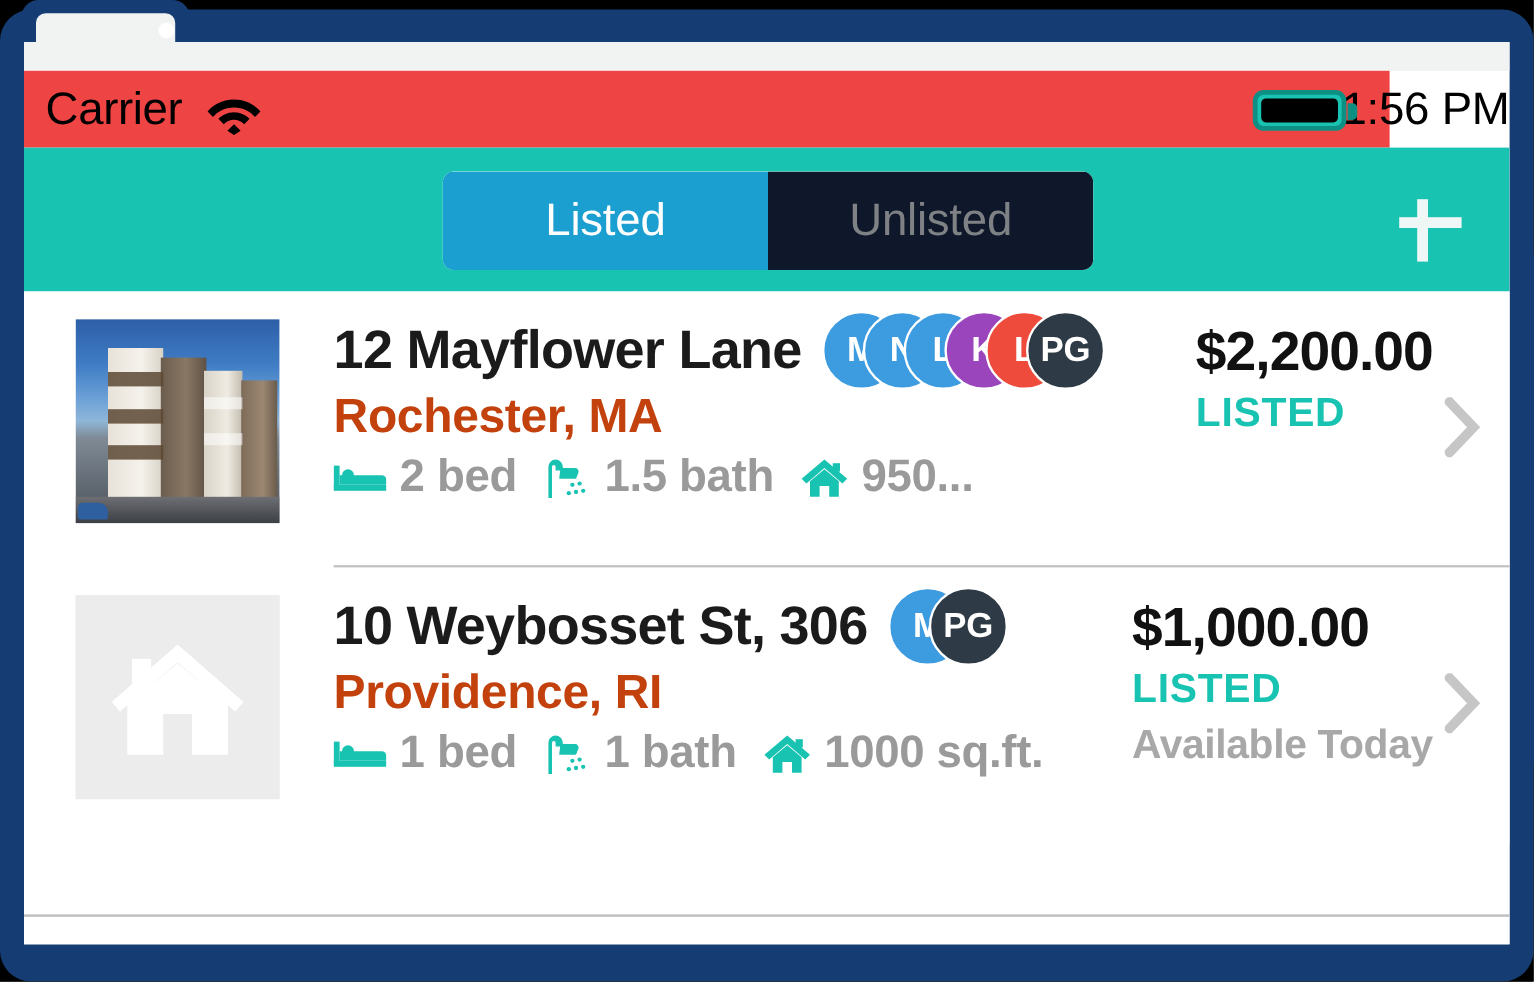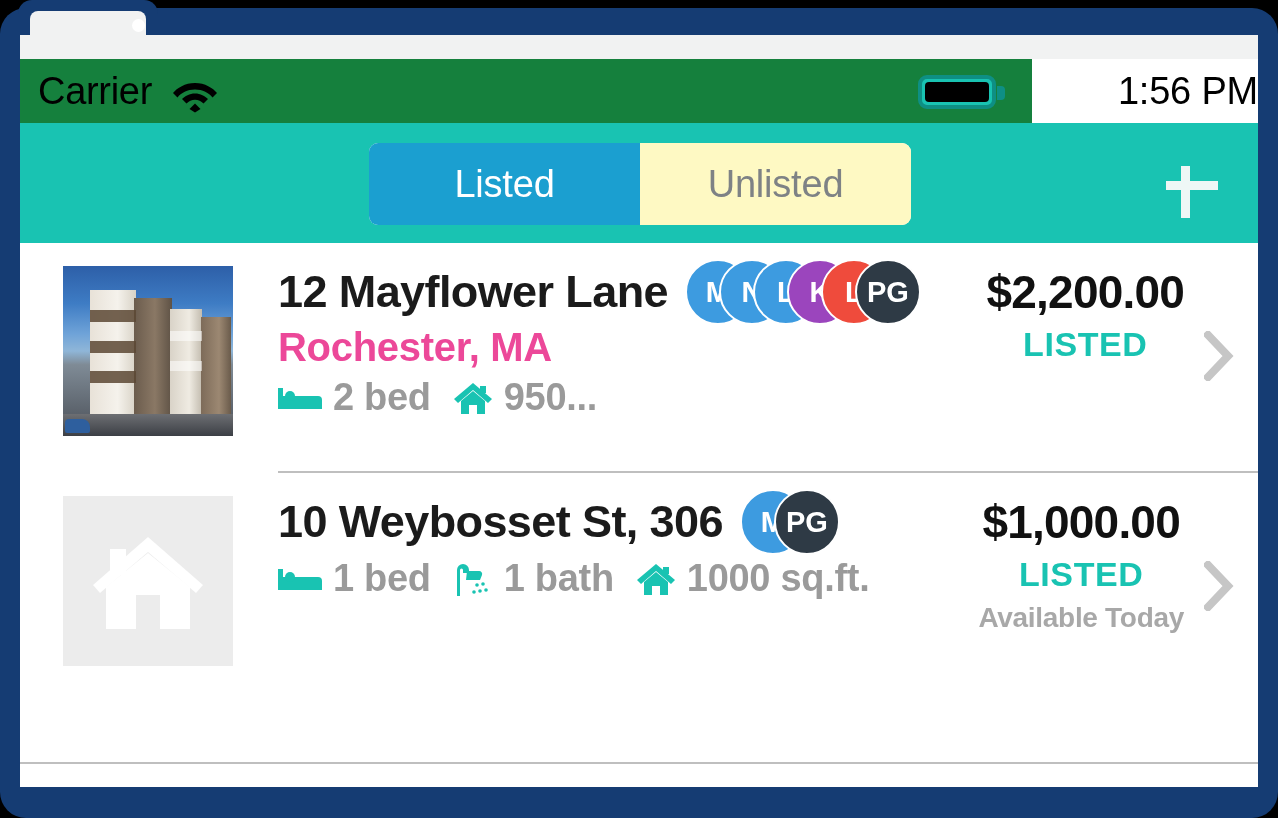--- a/index.html
+++ b/index.html
@@ -61,22 +61,22 @@
     position: absolute;
     left: 0; top: 0;
     width: 1238px; height: 24px;
     background: #F1F2F2;
   }
 
   
   .status-bar {
     position: absolute;
     left: 0; top: 24px;
-    width: 1012px; height: 64px;
-    background: #15803d;
+    width: 1138px; height: 64px;
+    background: #ef4444;
     text-decoration: underline;
   }
   .carrier {
     position: absolute;
     left: 18px; top: 11px;
     font-size: 38px;
     color: #000000;
     letter-spacing: -0.3px;
   }
   .wifi-icon {
@@ -134,21 +134,21 @@
   }
   .seg {
     flex: 1;
     display: flex;
     align-items: center;
     justify-content: center;
     font-size: 38px;
     letter-spacing: -0.2px;
   }
   .seg.selected { background: #1B9FD0; color: #FFFFFF; }
-  .seg.unselected { background: #fef9c3; color: #7E8285; }
+  .seg.unselected { background: #0f172a; color: #7E8285; }
 
   .add-button {
     position: absolute;
     right: 34px; top: 30px;
     width: 64px; height: 64px;
     cursor: pointer;
   }
   .add-button .h {
     position: absolute;
     left: 6px; top: 28px;
@@ -250,41 +250,41 @@
     color: #FFFFFF;
     font-size: 29px;
     border: 2px solid #FFFFFF;
     margin-left: -32px;
   }
   .avatar:first-child { margin-left: 0; }
 
   .sub-line {
     margin-top: 4px;
     font-size: 40px;
-    color: #ec4899;
+    color: #c2410c;
     letter-spacing: -0.3px;
   }
   .meta-line {
     margin-top: 6px;
     display: flex;
     align-items: center;
     font-size: 38px;
     color: #9A9A9A;
     letter-spacing: -0.3px;
     white-space: nowrap;
   }
   .meta-item { display: flex; align-items: center; }
   .meta-item + .meta-item { margin-left: 22px; }
   .meta-icon { margin-right: 11px; display: flex; align-items: center; }
   .avail { margin-left: 38px; color: #A8A8A8; }
 
   .price-col {
     position: absolute;
-    right: 74px; top: 22px;
-    text-align: center;
+    right: 64px; top: 22px;
+    text-align: left;
   }
   .price {
     font-size: 46px;
     color: #111111;
     letter-spacing: -0.8px;
   }
   .status {
     margin-top: 6px;
     font-size: 34px;
     color: #19C3B2;
@@ -389,20 +389,34 @@
                   <rect x="0" y="20" width="44" height="5" fill="#19C3B2"></rect>
                   <path d="M5 12 H40 a4 4 0 0 1 4 4 v4 H5 Z" fill="#19C3B2"></path>
                   <circle cx="12" cy="12" r="5" fill="#19C3B2"></circle>
                 </svg>
               </span>
               <span>2 bed</span>
             </span>
             <span class="meta-item">
               <span class="meta-icon">
                 <svg viewBox="0 0 40 34" width="40" height="34">
+                  <path d="M4 34 V8 a6 6 0 0 1 12 0 v3 h-6 V8 a1.5 1.5 0 0 0 -3 0 v26 Z" fill="#19C3B2"></path>
+                  <path d="M14 9 h12 a3 3 0 0 1 3 4 l-2 5 h-14 Z" fill="#19C3B2"></path>
+                  <circle cx="24" cy="23" r="1.8" fill="#19C3B2"></circle>
+                  <circle cx="30" cy="22" r="1.8" fill="#19C3B2"></circle>
+                  <circle cx="27" cy="29" r="1.8" fill="#19C3B2"></circle>
+                  <circle cx="33" cy="28" r="1.8" fill="#19C3B2"></circle>
+                  <circle cx="21" cy="30" r="1.8" fill="#19C3B2"></circle>
+                </svg>
+              </span>
+              <span>1.5 bath</span>
+            </span>
+            <span class="meta-item">
+              <span class="meta-icon">
+                <svg viewBox="0 0 40 34" width="40" height="34">
                   <path d="M20 2 L39 18 L35 22 L20 9 L5 22 L1 18 Z" fill="#19C3B2"></path>
                   <path d="M8 20 L20 10 L32 20 V33 H24 V24 H16 V33 H8 Z" fill="#19C3B2"></path>
                   <rect x="27" y="5" width="6" height="7" fill="#19C3B2"></rect>
                 </svg>
               </span>
               <span>950...</span>
             </span>
           </div>
         </div>
 
@@ -430,20 +444,21 @@
         </div>
 
         <div class="row-main">
           <div class="title-line">
             <div class="title">10 Weybosset St, 306</div>
             <div class="avatars">
               <div class="avatar" style="background:#3D9BE0">M</div>
               <div class="avatar" style="background:#2E3A45">PG</div>
             </div>
           </div>
+          <div class="sub-line">Providence, RI</div>
           <div class="meta-line">
             <span class="meta-item">
               <span class="meta-icon">
                 <svg viewBox="0 0 44 28" width="44" height="28">
                   <rect x="0" y="4" width="5" height="20" fill="#19C3B2"></rect>
                   <rect x="0" y="20" width="44" height="5" fill="#19C3B2"></rect>
                   <path d="M5 12 H40 a4 4 0 0 1 4 4 v4 H5 Z" fill="#19C3B2"></path>
                   <circle cx="12" cy="12" r="5" fill="#19C3B2"></circle>
                 </svg>
               </span>
@@ -472,21 +487,21 @@
                 </svg>
               </span>
               <span>1000 sq.ft.</span>
             </span>
           </div>
         </div>
 
         <div class="price-col">
           <div class="price">$1,000.00</div>
           <div class="status">LISTED</div>
-          <div class="status" style="color:#A8A8A8;font-size:28px;letter-spacing:-0.3px;margin-top:8px;white-space:nowrap;">Available Today</div>
+          <div class="status" style="color:#A8A8A8;font-size:34px;letter-spacing:-0.3px;margin-top:8px;white-space:nowrap;">Available Today</div>
         </div>
         <div class="chevron">
           <svg viewBox="0 0 30 50" width="30" height="50">
             <path d="M4 4 L24 25 L4 46" stroke="#C6C6C6" stroke-width="8" fill="none" stroke-linecap="square"></path>
           </svg>
         </div>
       </div>
 
       <div class="list-footer"></div>
     </div>

